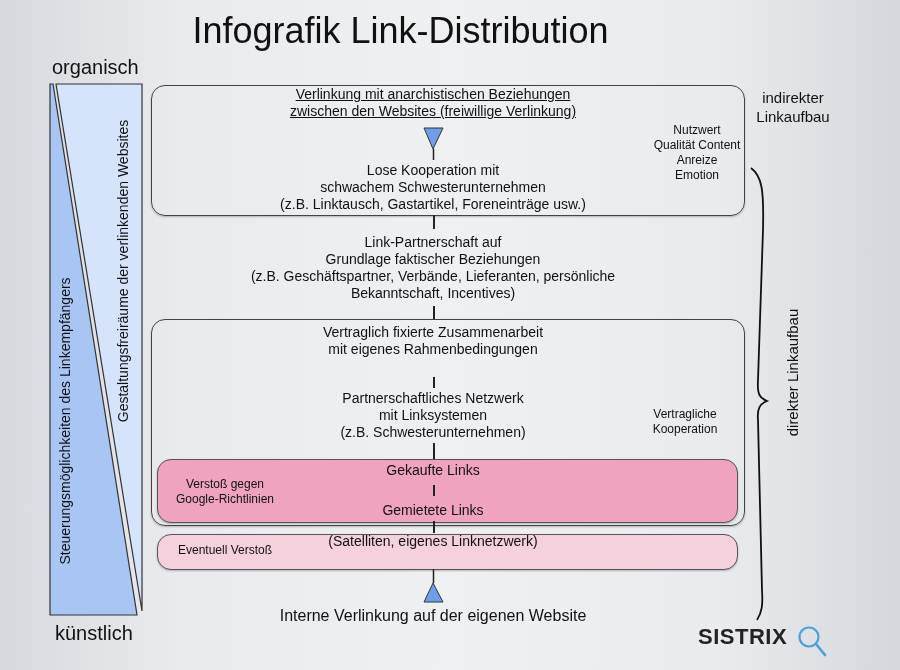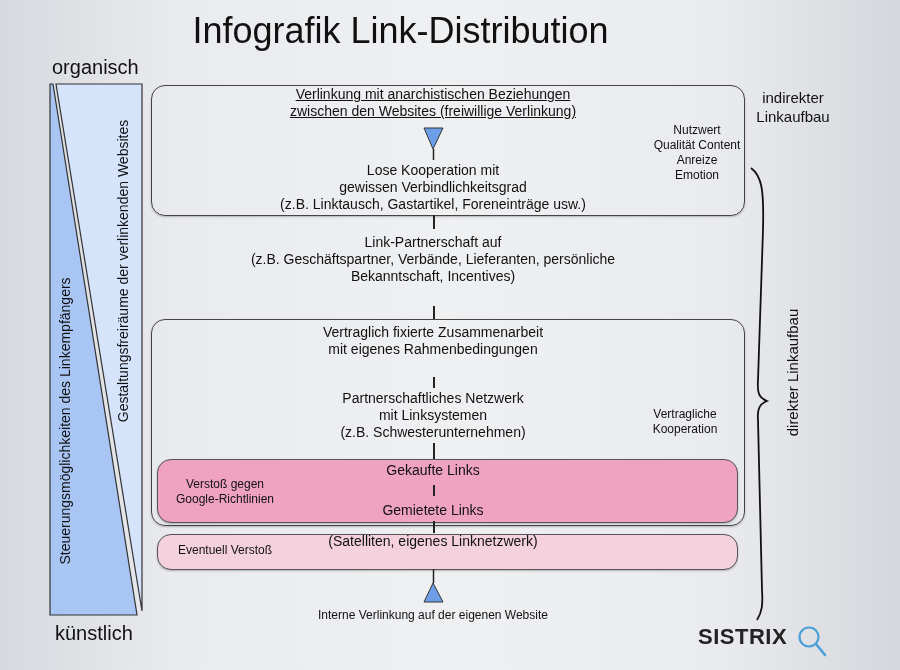--- a/index.html
+++ b/index.html
@@ -40,33 +40,34 @@
 <div class="center-text" style="left:151px; width:564px; top:86px;text-decoration:underline;">
   <div>Verlinkung mit anarchistischen Beziehungen</div>
   <div>zwischen den Websites (freiwillige Verlinkung)</div>
 </div>
 <svg style="left:0; top:0;" width="900" height="670">
   <polygon points="424,128 443,128 433,149" fill="#6f9ee8" stroke="#333" stroke-width="1"></polygon>
   <line x1="433.5" y1="149" x2="433.5" y2="160" stroke="#222" stroke-width="1.5"></line>
 </svg>
 <div class="center-text" style="left:151px; width:564px; top:162px;">
   <div>Lose Kooperation mit</div>
-  <div>gewissen Verbindlichkeitsgrad</div>
+  <div>schwachem Schwesterunternehmen</div>
   <div>(z.B. Linktausch, Gastartikel, Foreneinträge usw.)</div>
 </div>
 <div class="side-text" style="left:632px; width:130px; top:123px;">
   <div>Nutzwert</div>
   <div>Qualität Content</div>
   <div>Anreize</div>
   <div>Emotion</div>
 </div>
 
 <div class="vline" style="left:433px; top:215px; height:14px;"></div>
 <div class="center-text" style="left:151px; width:564px; top:234px; font-size:14px;">
   <div>Link-Partnerschaft auf</div>
+  <div>Grundlage faktischer Beziehungen</div>
   <div>(z.B. Geschäftspartner, Verbände, Lieferanten, persönliche</div>
   <div>Bekanntschaft, Incentives)</div>
 </div>
 <div class="vline" style="left:433px; top:306px; height:13px;"></div>
 
 <div class="box" style="left:151px; top:319px; width:592px; height:205px;"></div>
 <div class="center-text" style="left:151px; width:564px; top:324px;">
   <div>Vertraglich fixierte Zusammenarbeit</div>
   <div>mit eigenes Rahmenbedingungen</div>
 </div>
@@ -95,21 +96,21 @@
 <div class="box" style="left:157px; top:534px; width:579px; height:34px; background:#f5d1de; border-color:#555;"></div>
 <div class="center-text" style="left:151px; width:564px; top:533px; font-size:14px;">
   <div>(Satelliten, eigenes Linknetzwerk)</div>
 </div>
 <div class="side-text" style="left:165px; width:120px; top:543px;">Eventuell Verstoß</div>
 
 <svg style="left:0; top:0;" width="900" height="670">
   <line x1="433.5" y1="569" x2="433.5" y2="583" stroke="#222" stroke-width="1.5"></line>
   <polygon points="433,583 424,602 443,602" fill="#6f9ee8" stroke="#333" stroke-width="1"></polygon>
 </svg>
-<div class="center-text" style="left:151px; width:564px; top:607px; font-size:12px;">Interne Verlinkung auf der eigenen Website</div>
+<div class="center-text" style="left:151px; width:564px; top:607px; font-size:16px;">Interne Verlinkung auf der eigenen Website</div>
 
 <div class="abs" style="left:748px; top:88px; width:90px; text-align:center; font-size:15px; line-height:19px;">
   <div>indirekter</div>
   <div>Linkaufbau</div>
 </div>
 <svg style="left:0; top:0;" width="900" height="670">
   <path d="M751,168 C762,176 764,190 763,230 L758,380 C757,395 760,398 767,401 C760,404 757,408 758,420 L762,590 C763,605 762,612 757,620" fill="none" stroke="#111" stroke-width="1.8"></path>
 </svg>
 <div class="rot" style="left:722px; top:364px; width:140px; text-align:center; font-size:15px; transform:rotate(-90deg);">direkter Linkaufbau</div>
 

